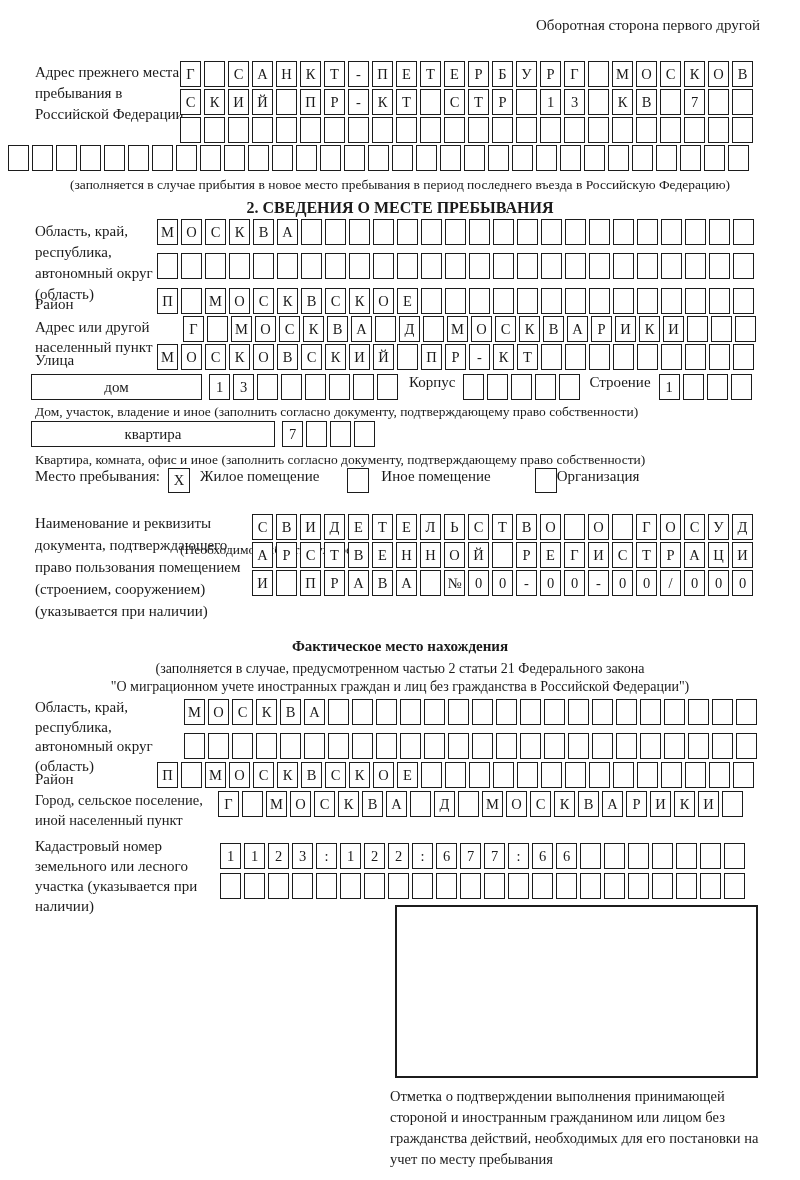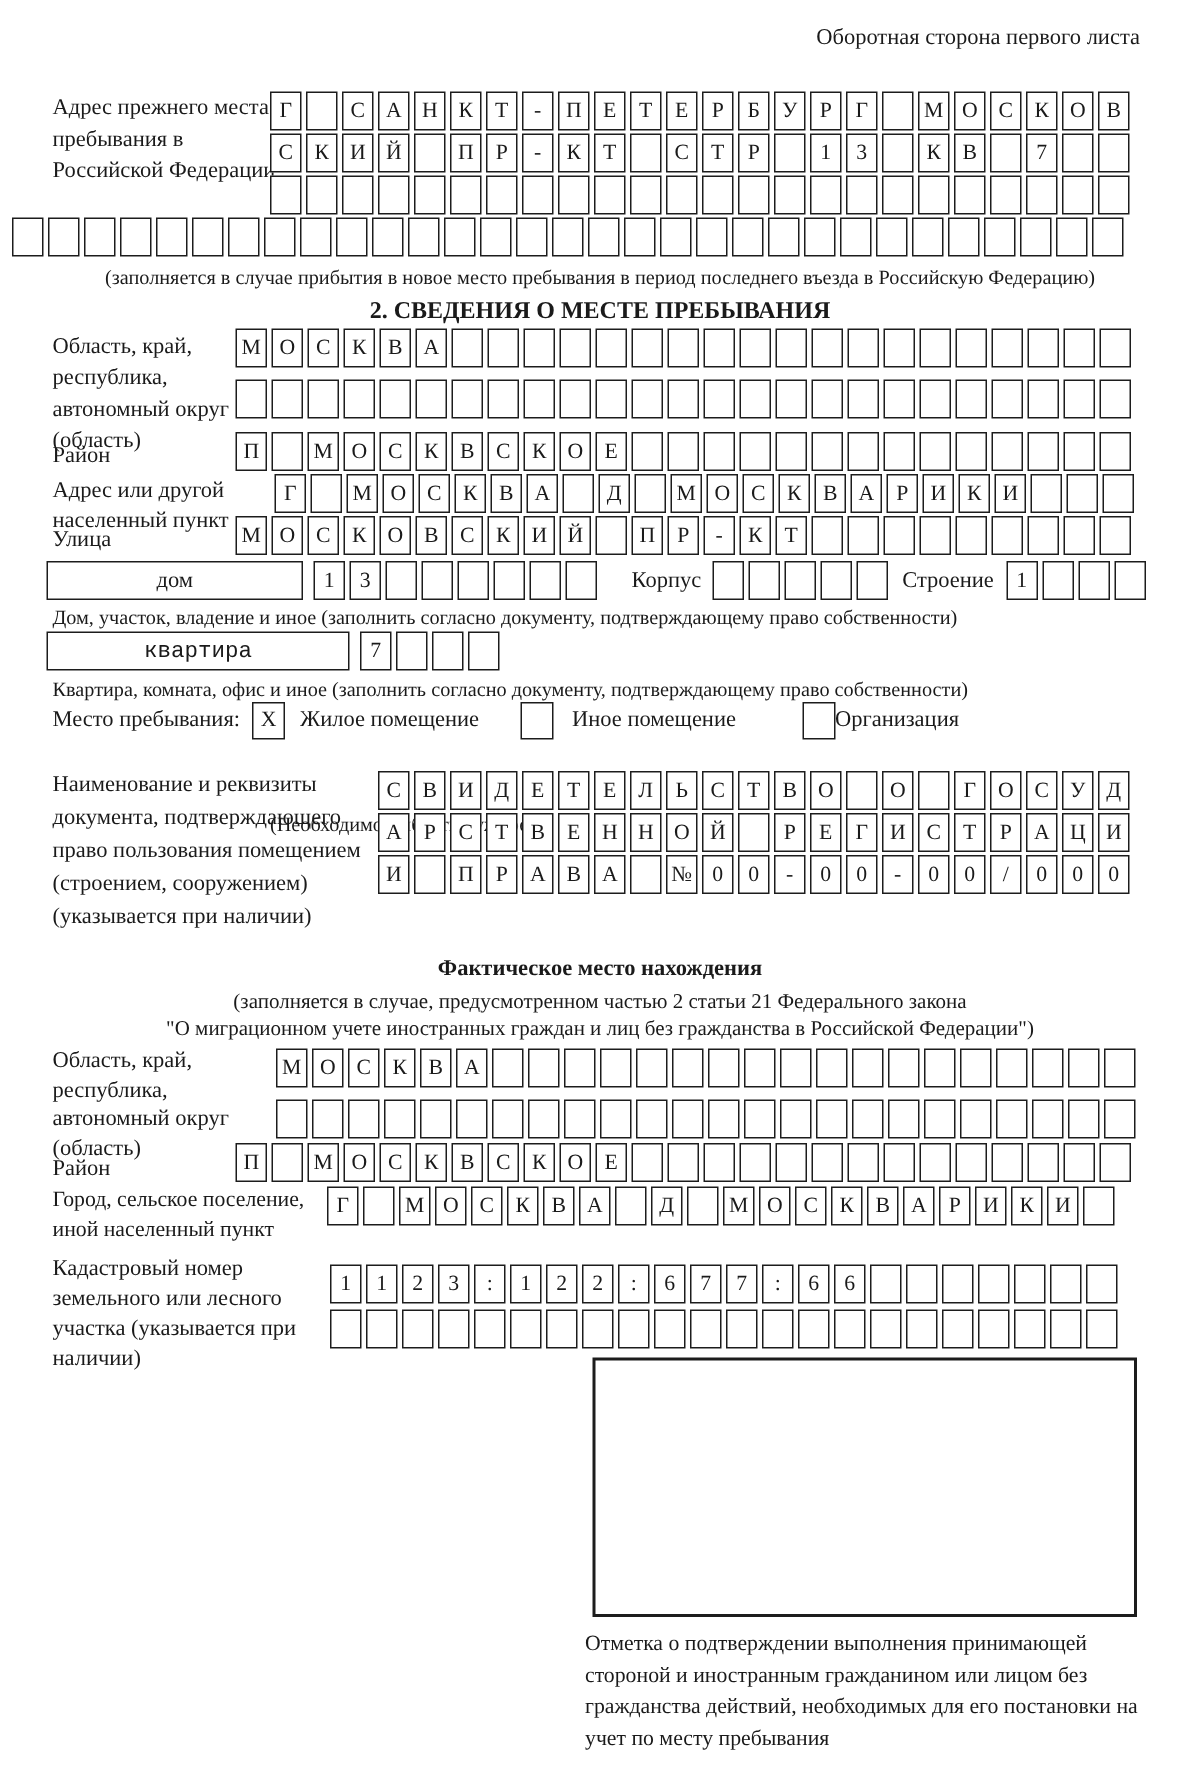--- a/index.html
+++ b/index.html
@@ -16,28 +16,28 @@
   .cell{
     width:21px;height:26px;box-sizing:border-box;border:1.6px solid #1c1c1c;
     margin-right:3px;flex:none;display:flex;align-items:center;justify-content:center;
     font-size:14.5px;background:#fff;
   }
   .widebox{
     box-sizing:border-box;border:1.6px solid #1c1c1c;height:26px;flex:none;
     display:flex;align-items:center;justify-content:center;font-size:15px;background:#fff;
   }
   .inline-lbl{font-size:15px;white-space:nowrap;flex:none;}
-  .row-flex{display:flex;align-items:center;}
+  .row-flex{display:flex;align-items:flex-start;}
   .checkbox{width:22px;height:25px;margin-right:0;}
   .stamp-box{box-sizing:border-box;border:2px solid #1c1c1c;background:#fff;}
 </style>
 </head>
 <body>
 
-<div class="abs lbl" style="top:15px;right:40px;">Оборотная сторона первого листа</div>
+<div class="abs lbl" style="top:15px;right:40px;">Оборотная сторона первого другой</div>
 
 <div class="abs lbl" style="left:35px;top:62px;width:150px;">Адрес прежнего места пребывания в Российской Федерации</div>
 <div class="abs cells" style="left:180px;top:61px;">
     <span class="cell">Г</span>
     <span class="cell"></span>
     <span class="cell">С</span>
     <span class="cell">А</span>
     <span class="cell">Н</span>
     <span class="cell">К</span>
     <span class="cell">Т</span>
@@ -295,40 +295,40 @@
   <div class="cells">
       <span class="cell">1</span>
       <span class="cell">3</span>
       <span class="cell"></span>
       <span class="cell"></span>
       <span class="cell"></span>
       <span class="cell"></span>
       <span class="cell"></span>
       <span class="cell"></span>
     </div>
-  <div class="inline-lbl" style="margin:0 8px 0 20px;">Корпус</div>
+  <div class="inline-lbl" style="margin:0 8px 0 8px;">Корпус</div>
   <div class="cells">
       <span class="cell"></span>
       <span class="cell"></span>
       <span class="cell"></span>
       <span class="cell"></span>
       <span class="cell"></span>
     </div>
   <div class="inline-lbl" style="margin:0 8px 0 6px;">Строение</div>
   <div class="cells">
       <span class="cell">1</span>
       <span class="cell"></span>
       <span class="cell"></span>
       <span class="cell"></span>
     </div>
 </div>
 <div class="abs note" style="left:35px;top:403px;text-align:right;">Дом, участок, владение и иное (заполнить согласно документу, подтверждающему право собственности)</div>
 
 <div class="abs row-flex" style="left:31px;top:421px;">
-  <div class="widebox" style="width:202px;margin-right:7px;font-family:Liberation Mono, monospace;">квартира</div>
+  <div class="widebox" style="width:244px;margin-right:7px;">квартира</div>
   <div class="cells">
       <span class="cell">7</span>
       <span class="cell"></span>
       <span class="cell"></span>
       <span class="cell"></span>
     </div>
 </div>
 <div class="abs note" style="left:35px;top:451px;">Квартира, комната, офис и иное (заполнить согласно документу, подтверждающему право собственности)</div>
 
 <div class="abs row-flex" style="left:35px;top:468px;">

